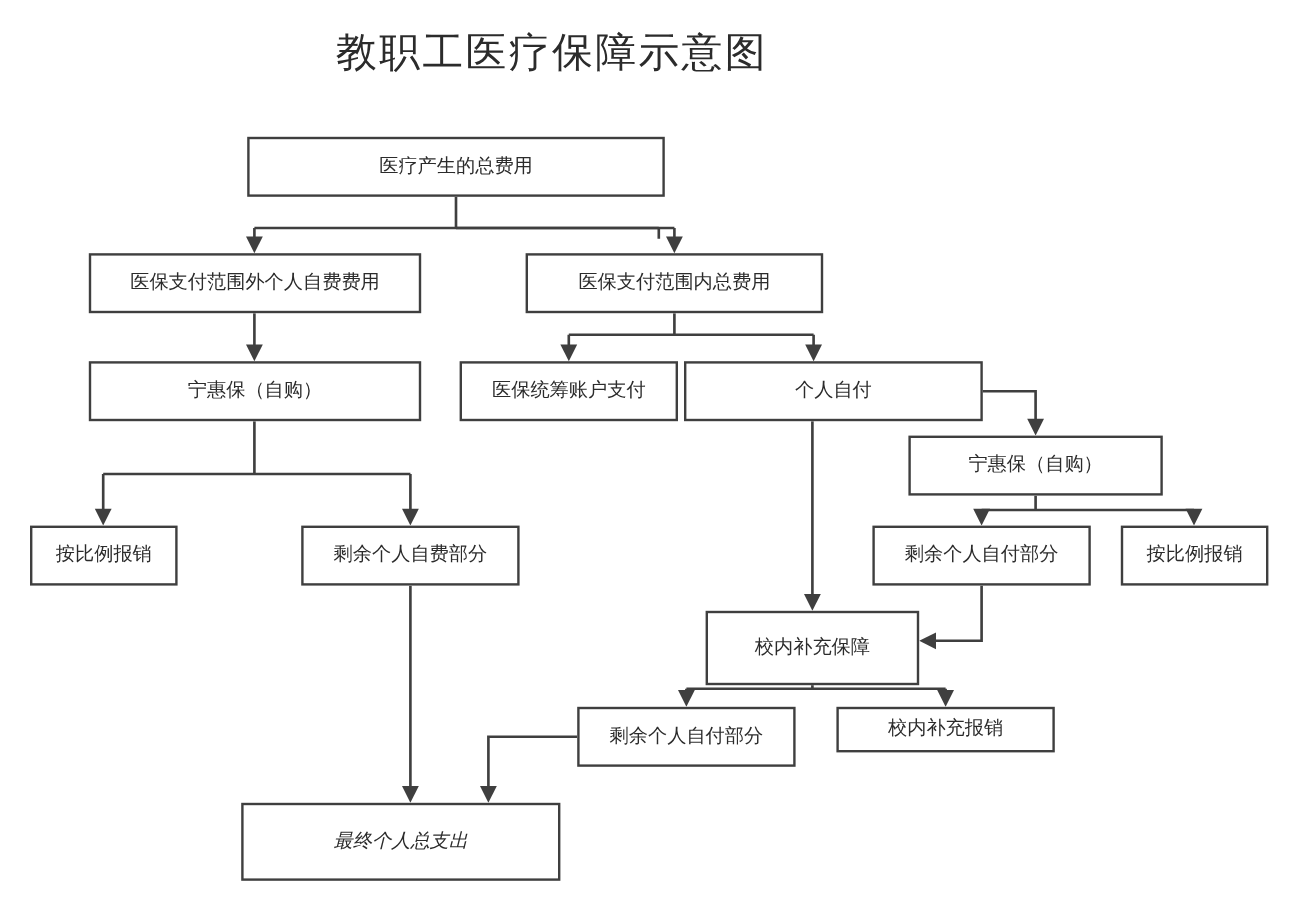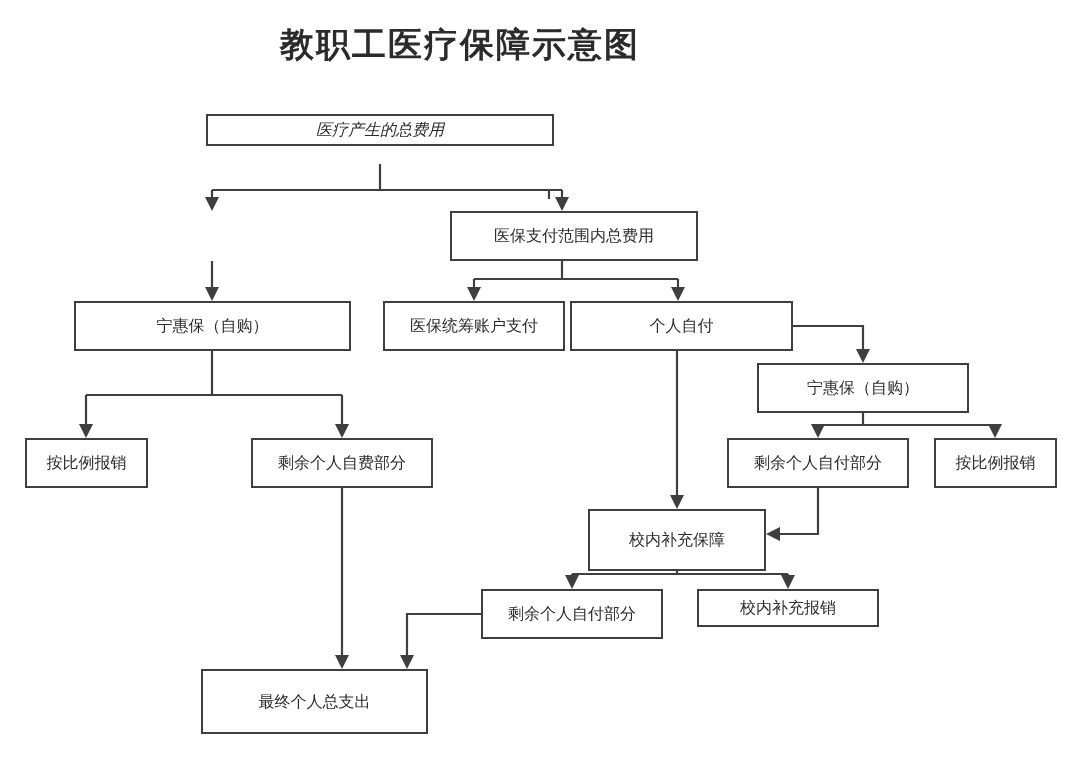--- a/index.html
+++ b/index.html
@@ -18,21 +18,21 @@
     background: #ffffff;
     overflow: hidden;
   }
   #title {
     position: absolute;
     left: 0;
     top: 24px;
     width: 920px;
     text-align: center;
     font-size: 34px;
-    font-weight: bold;
+    font-weight: normal;
     letter-spacing: 2px;
     color: #2b2b2b;
     line-height: 1.2;
   }
   .node {
     position: absolute;
     box-sizing: border-box;
     border: 2px solid #3f3f3f;
     background: #ffffff;
     display: flex;
@@ -127,38 +127,41 @@
       <path d="M342,488 L342,657"></path>
       <polygon points="342,669 335,655 349,655"></polygon>
     </g>
 
     <g>
       <path d="M481,614 L407,614 L407,657"></path>
       <polygon points="407,669 400,655 414,655"></polygon>
     </g>
   </svg>
 
-  <div class="node" style="left:206px; top:114px; width:348px; height:32px;font-style:italic;">
+  <div class="node" style="left:206px; top:114px; width:348px; height:50px;">
     <span>医疗产生的总费用</span>
   </div>
 
+  <div class="node" style="left:74px; top:211px; width:277px; height:50px;">
+    <span>医保支付范围外个人自费费用</span>
+  </div>
 
-  <div class="node" style="left:438px; top:211px; width:248px; height:50px;margin-left:12px;">
+  <div class="node" style="left:438px; top:211px; width:248px; height:50px;">
     <span>医保支付范围内总费用</span>
   </div>
 
   <div class="node" style="left:74px; top:301px; width:277px; height:50px;">
     <span>宁惠保（自购）</span>
   </div>
 
   <div class="node" style="left:383px; top:301px; width:182px; height:50px;">
     <span>医保统筹账户支付</span>
   </div>
 
-  <div class="node" style="left:570px; top:301px; width:223px; height:50px;">
+  <div class="node" style="left:570px; top:301px; width:249px; height:50px;">
     <span>个人自付</span>
   </div>
 
   <div class="node" style="left:757px; top:363px; width:212px; height:50px;">
     <span>宁惠保（自购）</span>
   </div>
 
   <div class="node" style="left:25px; top:438px; width:123px; height:50px;">
     <span>按比例报销</span>
   </div>
@@ -180,17 +183,17 @@
   </div>
 
   <div class="node" style="left:481px; top:589px; width:182px; height:50px;">
     <span>剩余个人自付部分</span>
   </div>
 
   <div class="node" style="left:697px; top:589px; width:182px; height:38px;">
     <span>校内补充报销</span>
   </div>
 
-  <div class="node" style="left:201px; top:669px; width:227px; height:65px;">
+  <div class="node" style="left:201px; top:669px; width:266px; height:65px;font-style:italic;">
     <span>最终个人总支出</span>
   </div>
 
 </div>
 
 </body></html>

